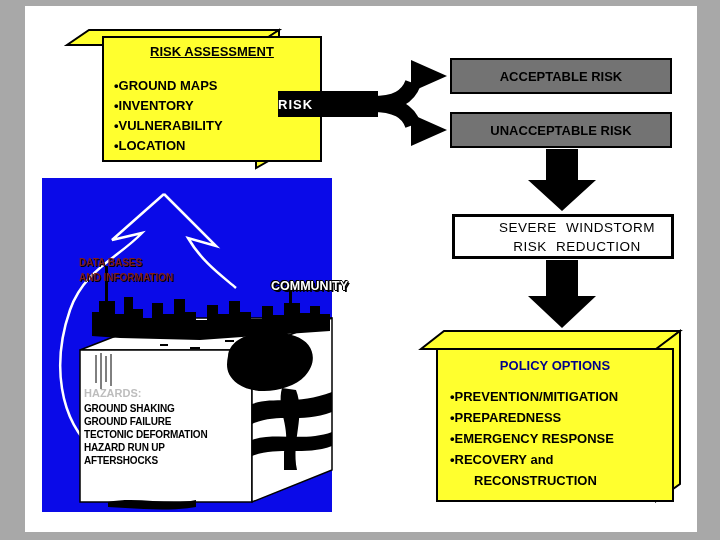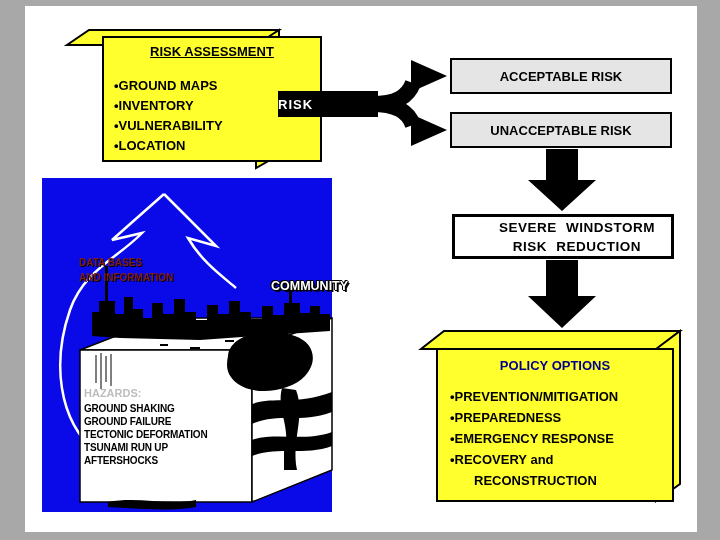--- a/index.html
+++ b/index.html
@@ -19,30 +19,30 @@
   .box-title { position:absolute; left:0; right:0; top:6px; text-align:center;
                font-size:13px; font-weight:bold; color:#000; text-decoration:underline; }
   .policy-title { position:absolute; left:0; right:0; top:8px; text-align:center;
                font-size:13px; font-weight:bold; color:#00008b; }
   .bullets { position:absolute; font-size:13px; font-weight:bold; color:#000; }
   .risk-bullets   { left:10px; top:38px; line-height:20px; }
   .policy-bullets { left:12px; top:36px; line-height:21px; }
   .indented { padding-left:24px; }
 
   
-  .simple-box { position:absolute; left:450px; width:222px; height:36px; background:#e5e5e5;
+  .simple-box { position:absolute; left:450px; width:222px; height:36px; background:#737373;
                 border:2px solid #000; display:flex; align-items:center; justify-content:center;
                 font-size:13px; font-weight:bold; color:#000; }
   .acceptable   { top:58px; }
   .unacceptable { top:112px;text-align:right; }
 
   
   .reduction-box { position:absolute; left:452px; top:214px; width:222px; height:45px;
                    background:#ffffff; border:3px solid #000; display:flex; flex-direction:column;
-                   align-items:center; justify-content:center; font-size:13.5px; font-weight:bold;
+                   align-items:center; justify-content:center; font-size:13.5px; font-weight:normal;
                    color:#000; letter-spacing:0.5px; word-spacing:5px; line-height:19px;padding-left:28px; }
 
   
   .risk-band { position:absolute; left:278px; top:91px; width:100px; height:26px; background:#000;
                color:#fff; display:flex; align-items:center; justify-content:flex-start;
                font-size:13px; font-weight:bold; letter-spacing:1px; }
 
   
   .ill-db { left:79px; top:255px; color:#7f1d1d; font-size:10px; font-weight:bold;
             line-height:15px; text-shadow:1px 1px 0 #000; }
@@ -130,17 +130,17 @@
   <div class="abs ill-db">
     <div>DATA BASES</div>
     <div>AND INFORMATION</div>
   </div>
   <div class="abs ill-community">COMMUNITY</div>
   <div class="abs ill-hz-title">HAZARDS:</div>
   <div class="abs ill-hz-list">
     <div>GROUND SHAKING</div>
     <div>GROUND FAILURE</div>
     <div>TECTONIC DEFORMATION</div>
-    <div>TSUNAMI RUN UP</div>
+    <div>HAZARD RUN UP</div>
     <div>AFTERSHOCKS</div>
   </div>
 
 </div>
 
 </body></html>

